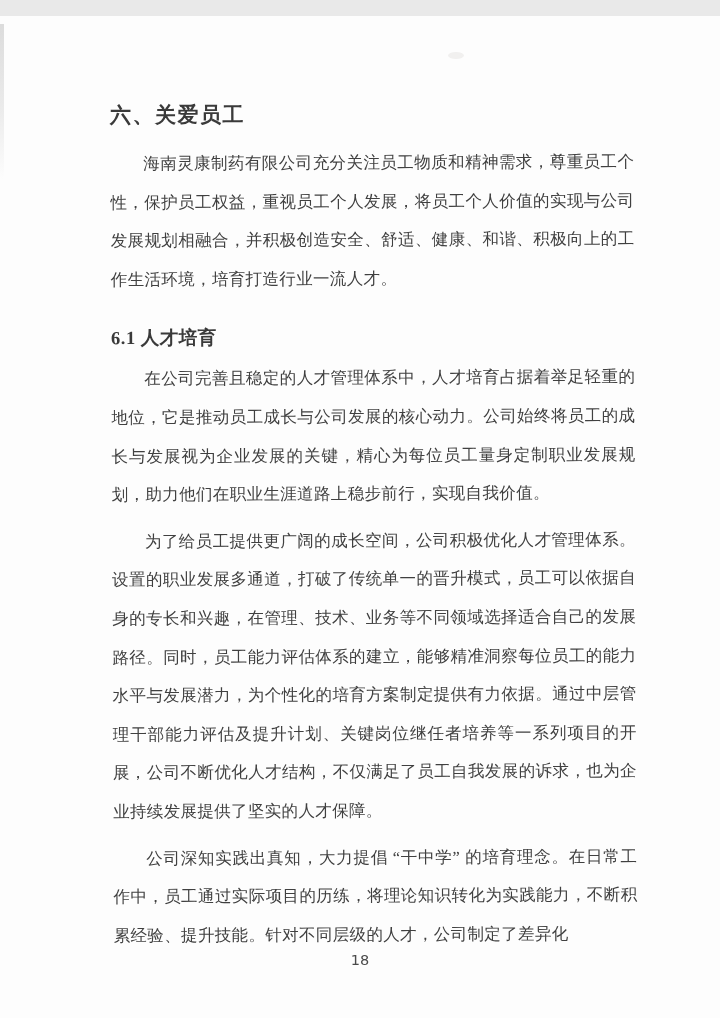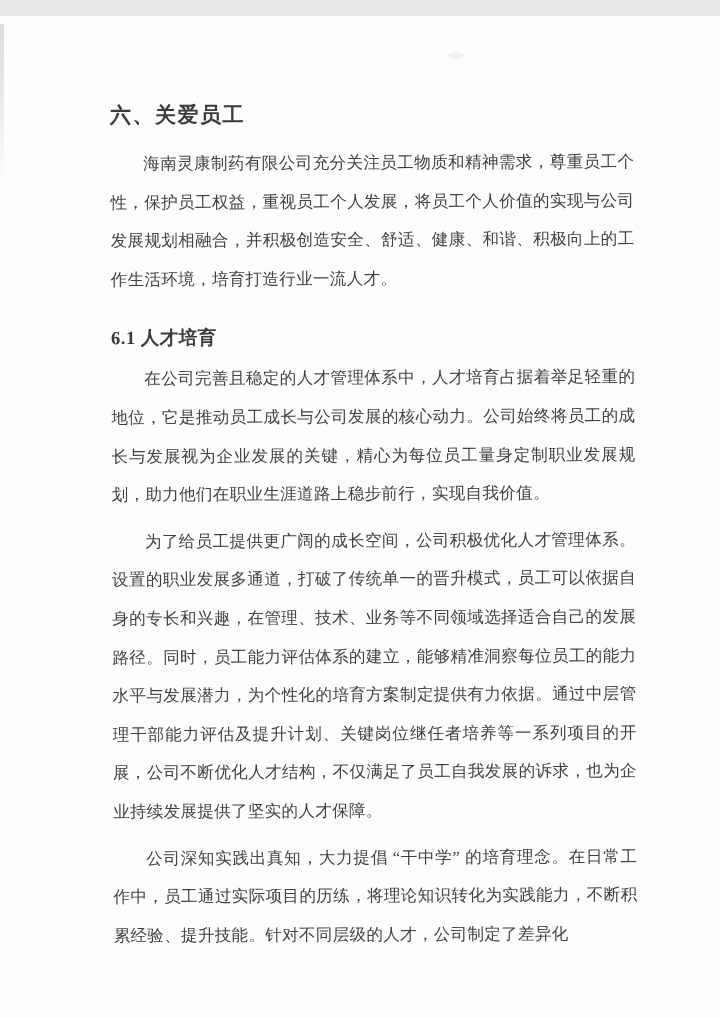--- a/index.html
+++ b/index.html
@@ -100,14 +100,15 @@
     <h2 class="subsection-heading">6.1 人才培育</h2>
 
     <p class="body-para">在公司完善且稳定的人才管理体系中，人才培育占据着举足轻重的地位，它是推动员工成长与公司发展的核心动力。公司始终将员工的成长与发展视为企业发展的关键，精心为每位员工量身定制职业发展规划，助力他们在职业生涯道路上稳步前行，实现自我价值。</p>
 
     <p class="body-para">为了给员工提供更广阔的成长空间，公司积极优化人才管理体系。设置的职业发展多通道，打破了传统单一的晋升模式，员工可以依据自身的专长和兴趣，在管理、技术、业务等不同领域选择适合自己的发展路径。同时，员工能力评估体系的建立，能够精准洞察每位员工的能力水平与发展潜力，为个性化的培育方案制定提供有力依据。通过中层管理干部能力评估及提升计划、关键岗位继任者培养等一系列项目的开展，公司不断优化人才结构，不仅满足了员工自我发展的诉求，也为企业持续发展提供了坚实的人才保障。</p>
 
     <p class="body-para">公司深知实践出真知，大力提倡 “干中学” 的培育理念。在日常工作中，员工通过实际项目的历练，将理论知识转化为实践能力，不断积累经验、提升技能。针对不同层级的人才，公司制定了差异化</p>
 
   </div>
 
+  <div class="page-number">18</div>
 
 </div>
 
 </body></html>

